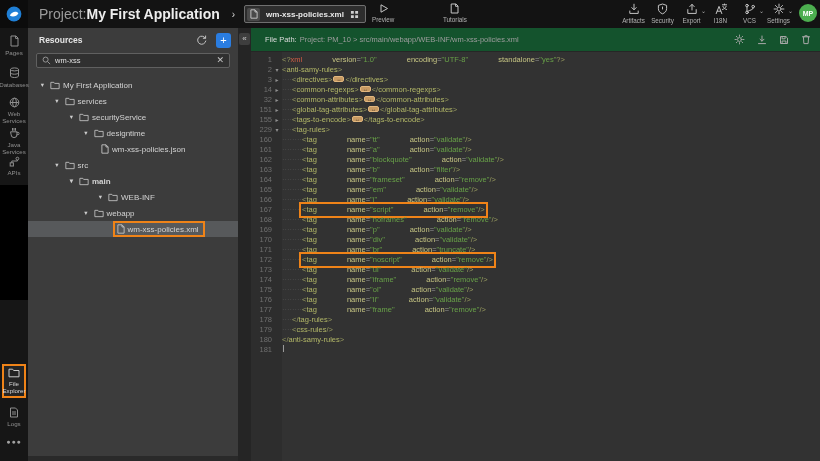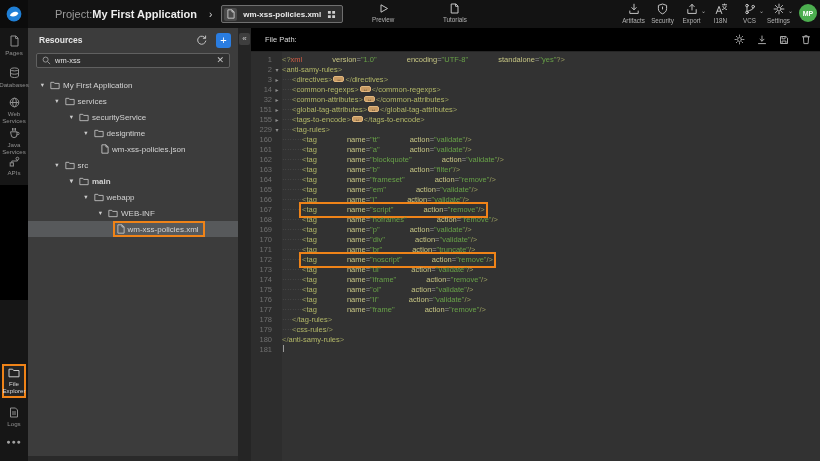--- a/index.html
+++ b/index.html
@@ -2,21 +2,21 @@
 <html><head>
 <meta charset="utf-8">
 <style>
   html,body{margin:0;padding:0;background:#101010;}
   *{box-sizing:border-box;font-family:"Liberation Sans",sans-serif;}
   .screen{position:relative;width:820px;height:461px;overflow:hidden;background:#323232;}
 
   
   .topbar{position:absolute;left:0;top:0;width:820px;height:28px;background:#131313;display:flex;align-items:center;z-index:10;}
   .logo{width:28px;height:28px;display:flex;align-items:center;justify-content:center;background:#0c0c0c;flex-shrink:0;}
-  .proj{margin-left:27px;font-size:11px;color:#9b9b9b;white-space:nowrap;}
+  .proj{margin-left:11px;font-size:14px;color:#9b9b9b;white-space:nowrap;}
   .proj .pname{color:#ededed;font-weight:bold;}
   .crumb-chev{margin:0 9px 0 12px;color:#d8d8d8;font-size:10px;}
   .tab{height:18px;background:#2d2d2d;border:1px solid #6f6f6f;border-radius:2px;display:flex;align-items:center;padding:0 6px 0 2px;gap:6px;}
   .tab-fileicon{width:13px;height:13px;background:#4a4a4a;border-radius:2px;display:flex;align-items:center;justify-content:center;}
   .tab-name{color:#e9e9e9;font-size:8px;font-weight:bold;white-space:nowrap;}
   .tbtn{position:absolute;top:3px;display:flex;flex-direction:column;align-items:center;gap:2px;color:#c4c4c4;}
   .tbtn .lbl,.act .lbl{font-size:6.3px;color:#b2b2b2;white-space:nowrap;line-height:7px;}
   .tb-right{position:absolute;right:3px;top:3px;display:flex;align-items:flex-start;}
   .act{width:29px;display:flex;flex-direction:column;align-items:center;gap:2px;position:relative;color:#c4c4c4;}
   .caret{position:absolute;right:0;top:4px;font-size:6px;color:#b2b2b2;}
@@ -47,21 +47,21 @@
   .titem.ann{border:2px solid #ef8318;padding:1px 4px 1px 2px;margin-left:-3px;}
   .tchev{width:9px;font-size:6.5px;color:#cdcdcd;text-align:center;flex-shrink:0;}
   .res-bottom{position:absolute;left:0;bottom:0;right:0;height:5px;background:#2a2a2a;}
 
   
   .cstrip{position:absolute;left:238px;top:28px;width:13px;height:433px;background:#252525;z-index:4;}
   .cbtn{margin:5px auto 0;width:11px;height:12px;background:#3e3e3e;border-radius:2px;color:#cccccc;font-size:8px;line-height:11px;text-align:center;}
 
   
   .editor{position:absolute;left:251px;top:28px;right:0;bottom:0;background:#323232;}
-  .ed-header{height:24px;background:#000000;border-bottom:1px solid #262626;display:flex;align-items:center;padding:0 9px 0 14px;font-size:7.5px;color:#9d9d9d;gap:3px;}
+  .ed-header{height:24px;background:#14532d;border-bottom:1px solid #262626;display:flex;align-items:center;padding:0 9px 0 14px;font-size:7.5px;color:#9d9d9d;gap:3px;}
   .path-label{color:#dadada;}
   .ed-icons{margin-left:auto;display:flex;gap:12px;color:#a8a8a8;align-items:center;}
   .code{position:absolute;top:24px;left:0;right:0;bottom:0;font-family:"DejaVu Sans Mono",monospace;font-size:7.5px;line-height:10px;padding-top:3px;}
   .code::before{content:'';position:absolute;left:0;top:0;bottom:0;width:31px;background:#2d2d2d;}
   .cl{height:10px;display:flex;align-items:center;white-space:pre;position:relative;}
   .ln{width:21px;text-align:right;color:#6f6f6f;flex-shrink:0;position:relative;}
   .fa{width:10px;text-align:center;color:#8f8f8f;font-size:6px;flex-shrink:0;position:relative;}
   .lc{display:inline-block;}
   .lc.ann{outline:2px solid #ef8318;outline-offset:1px;}
   .syn-p{color:#999c60;} .syn-t{color:#b2b767;} .syn-a{color:#c6c583;margin-left:28px;}
@@ -362,40 +362,40 @@
           <span class="titem">
             <span class="tchev">▾</span>
             <span>
               <svg width="10" height="9" viewBox="0 0 12 10" fill="none" stroke="#c6c6c6" stroke-width="1" stroke-linejoin="round">
                 <path d="M1 1.2h3.6l1 1.3H11v6.3H1z"></path>
               </svg>
             </span>
             <span>main</span>
           </span>
         </div>
+        <div class="trow" style="padding-left: 68px;">
+          <span class="titem">
+            <span class="tchev">▾</span>
+            <span>
+              <svg width="10" height="9" viewBox="0 0 12 10" fill="none" stroke="#c6c6c6" stroke-width="1" stroke-linejoin="round">
+                <path d="M1 1.2h3.6l1 1.3H11v6.3H1z"></path>
+              </svg>
+            </span>
+            <span>WEB-INF</span>
+          </span>
+        </div>
         <div class="trow" style="padding-left: 53.5px;">
           <span class="titem">
             <span class="tchev">▾</span>
             <span>
               <svg width="10" height="9" viewBox="0 0 12 10" fill="none" stroke="#c6c6c6" stroke-width="1" stroke-linejoin="round">
                 <path d="M1 1.2h3.6l1 1.3H11v6.3H1z"></path>
               </svg>
             </span>
             <span>webapp</span>
-          </span>
-        </div>
-        <div class="trow" style="padding-left: 68px;">
-          <span class="titem">
-            <span class="tchev">▾</span>
-            <span>
-              <svg width="10" height="9" viewBox="0 0 12 10" fill="none" stroke="#c6c6c6" stroke-width="1" stroke-linejoin="round">
-                <path d="M1 1.2h3.6l1 1.3H11v6.3H1z"></path>
-              </svg>
-            </span>
-            <span>WEB-INF</span>
           </span>
         </div>
         <div class="trow sel" style="padding-left: 87.5px;">
           <span class="titem ann">
             <span>
               <svg width="8" height="10" viewBox="0 0 9 11" fill="none" stroke="#c6c6c6" stroke-width="1" stroke-linejoin="round">
                 <path d="M1 .8h4.6L8 3.2v7H1z"></path>
                 <path d="M5.6.8v2.4H8"></path>
               </svg>
             </span>
@@ -406,20 +406,21 @@
     <div class="res-bottom"></div>
   </aside>
 
   <div class="cstrip">
     <div class="cbtn">«</div>
   </div>
 
   <main class="editor">
     <div class="ed-header">
       <span class="path-label">File Path:</span>
+      <span>Project: PM_10 &gt; src/main/webapp/WEB-INF/wm-xss-policies.xml</span>
       <span class="ed-icons">
         <span>
           <svg width="11" height="11" viewBox="0 0 12 12" fill="none" stroke="#a8a8a8" stroke-width="1" stroke-linecap="round">
               <circle cx="6" cy="6" r="2.1"></circle>
               <path d="M6 1.1v1.5M6 9.4v1.5M1.1 6h1.5M9.4 6h1.5M2.5 2.5l1.1 1.1M8.4 8.4l1.1 1.1M9.5 2.5 8.4 3.6M3.6 8.4 2.5 9.5"></path>
             </svg>
         </span>
         <span>
           <svg width="10" height="10" viewBox="0 0 10 10" fill="none" stroke="#a8a8a8" stroke-width="1" stroke-linecap="round">
               <path d="M5 1v5"></path>

